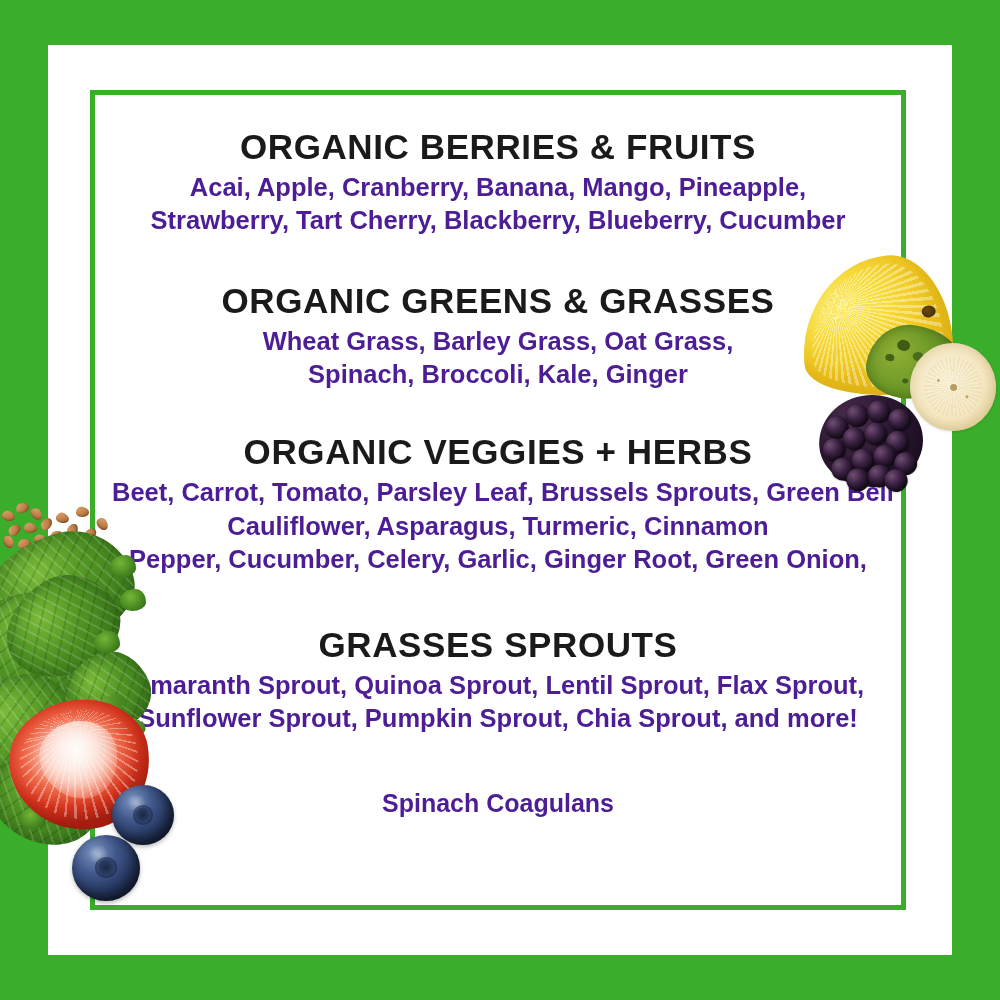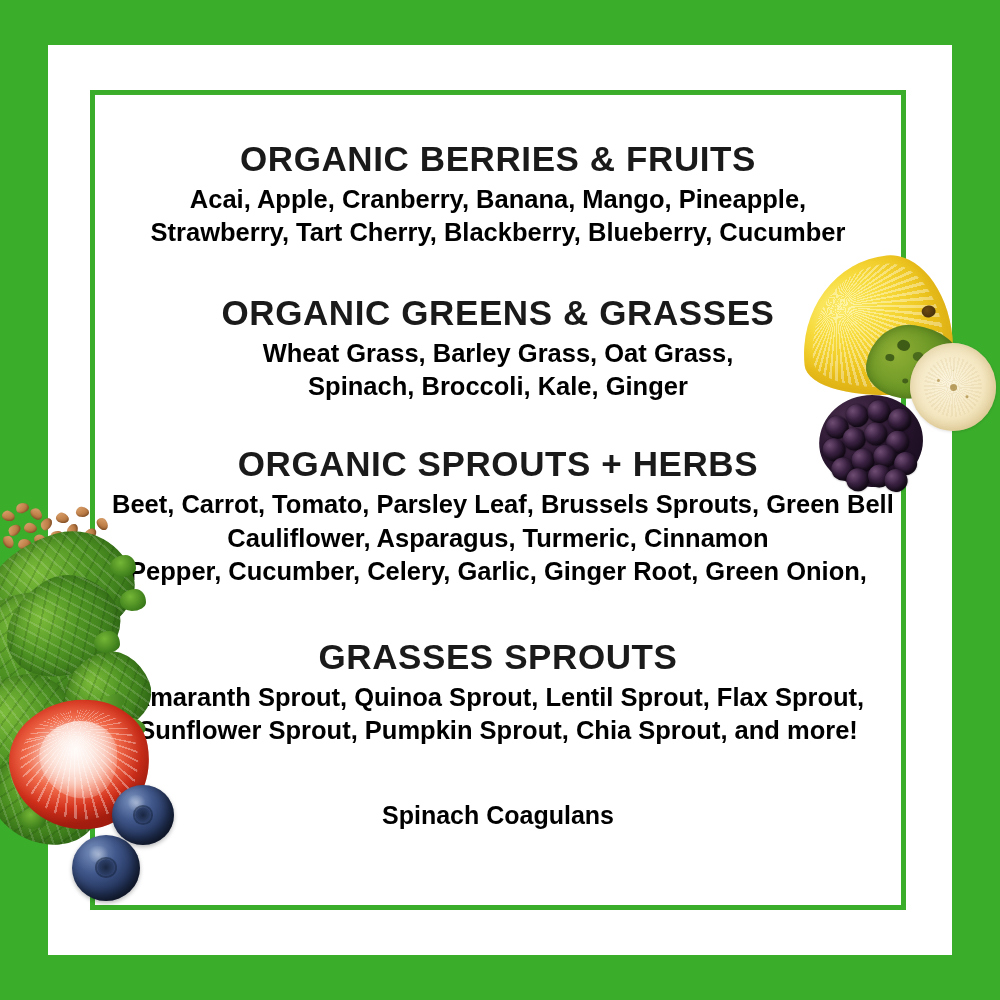--- a/index.html
+++ b/index.html
@@ -61,25 +61,25 @@
   }
 
   .section { margin-bottom: 4px; }
 
   .sec-title {
     color: #1A1A1A;
     font-weight: bold;
     font-size: 35px;
     letter-spacing: 0.6px;
     line-height: 1.18;
-    margin: 16px 0 4px 0;
+    margin: 4px 0 4px 0;
     white-space: nowrap;
   }
   .sec-body {
-    color: #000000;
+    color: #4c1d95;
     font-weight: bold;
     font-size: 25.5px;
     line-height: 1.30;
     margin: 0;
   }
   .sec-body .line { display: block; white-space: nowrap; }
 
   
   .s-berries   { margin-top: 2px; }
   .s-greens    { margin-top: 42px; }
@@ -291,21 +291,21 @@
 
     <div class="section s-greens">
       <h2 class="sec-title">ORGANIC GREENS &amp; GRASSES</h2>
       <p class="sec-body">
         <span class="line">Wheat Grass, Barley Grass, Oat Grass,</span>
         <span class="line">Spinach, Broccoli, Kale, Ginger</span>
       </p>
     </div>
 
     <div class="section s-veggies">
-      <h2 class="sec-title">ORGANIC SPROUTS + HERBS</h2>
+      <h2 class="sec-title">ORGANIC VEGGIES + HERBS</h2>
       <p class="sec-body">
         <span class="line">Beet, Carrot, Tomato, Parsley Leaf, Brussels Sprouts, Green Bell</span>
         <span class="line">Cauliflower, Asparagus, Turmeric, Cinnamon</span>
         <span class="line">Pepper, Cucumber, Celery, Garlic, Ginger Root, Green Onion,</span>
       </p>
     </div>
 
     <div class="section s-sprouts">
       <h2 class="sec-title">GRASSES SPROUTS</h2>
       <p class="sec-body">

